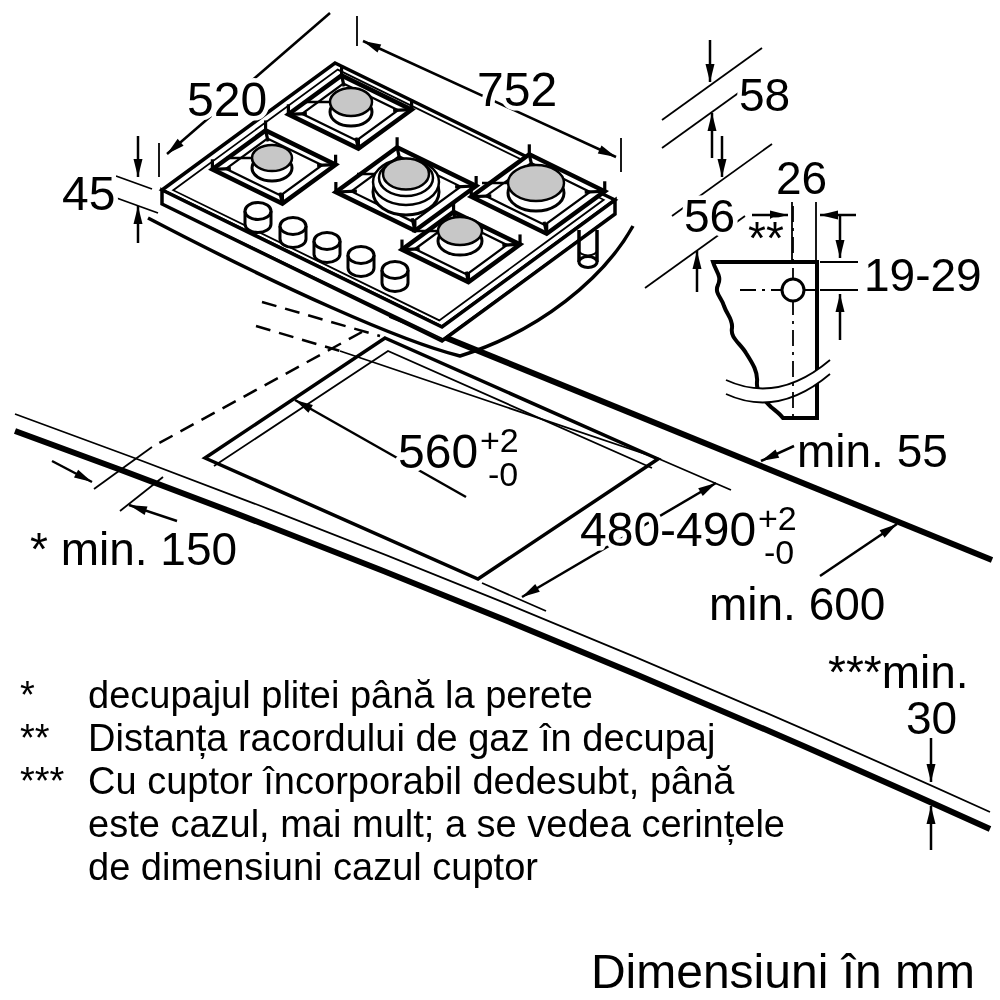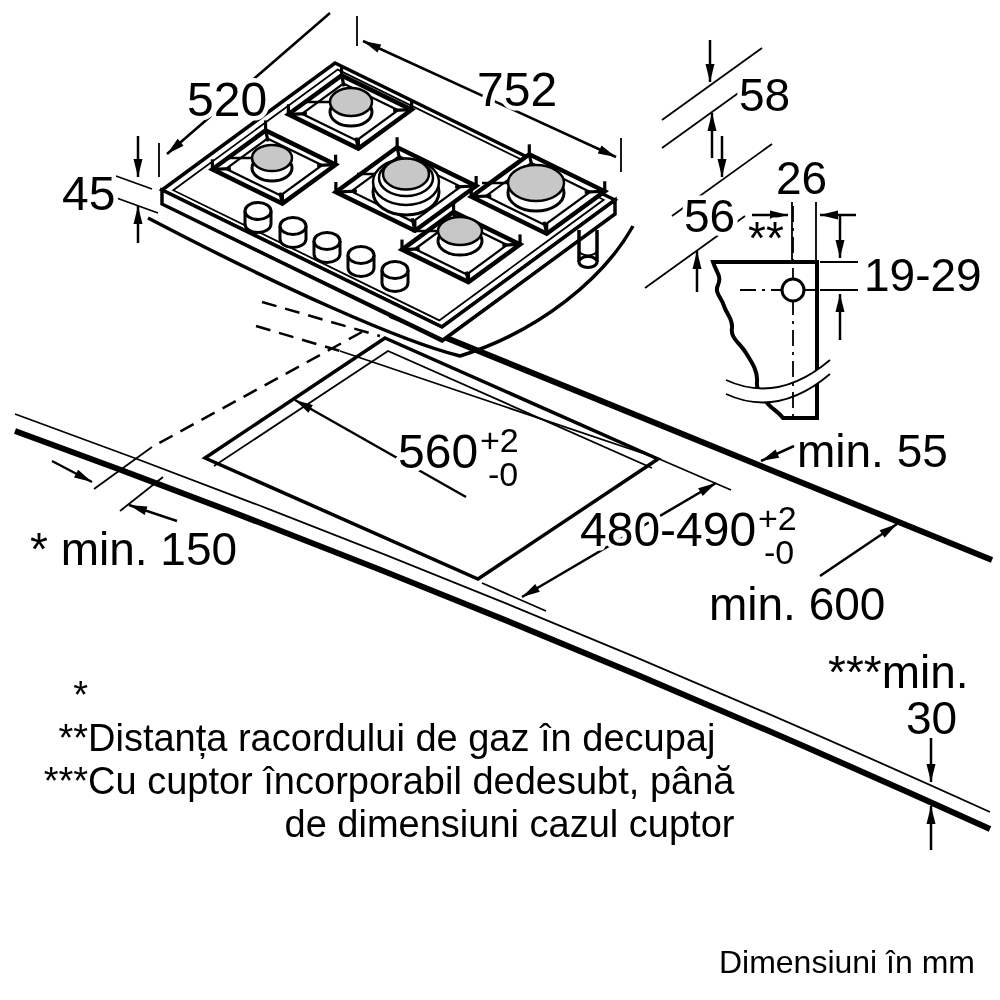--- a/index.html
+++ b/index.html
@@ -1,34 +1,34 @@
 <!DOCTYPE html>
 <html><head>
 <meta charset="utf-8">
 <style>
   html,body{margin:0;padding:0;background:#fff;}
   #stage{position:relative;width:1000px;height:1000px;background:#fff;overflow:hidden;
-         font-family:"Liberation Sans",sans-serif;color:#000;text-align:right;}
+         font-family:"Liberation Sans",sans-serif;color:#000;}
   svg{position:absolute;left:0;top:0;}
   svg .ln{stroke:#000;stroke-width:2.5;fill:none;}
   svg .thin{stroke:#000;stroke-width:1.8;fill:none;}
   svg .thk{stroke:#000;stroke-width:3.5;fill:none;}
   svg .wall{stroke:#000;stroke-width:6;fill:none;}
   svg .dsh{stroke:#000;stroke-width:2.5;fill:none;stroke-dasharray:15 9;}
   svg .cl{stroke:#000;stroke-width:1.8;fill:none;stroke-dasharray:16 6 3 6;}
   svg .wfill{fill:#fff;stroke:#000;}
   svg text{fill:#000;paint-order:stroke;stroke:#fff;stroke-width:9px;stroke-linejoin:round;}
   svg .dim{font-size:48px;}
   svg .dim46{font-size:46px;}
   svg .tol{font-size:34px;}
   .footnotes{position:absolute;left:20px;top:674px;font-size:38px;line-height:43px;width:960px;}
   .fn-row{display:flex;align-items:flex-start;}
   .fn-marker{width:68px;flex:none;}
   .fn-line{display:block;}
-  .units{position:absolute;right:25px;top:944px;font-size:32px;}
+  .units{position:absolute;right:25px;top:944px;font-size:48px;}
 </style>
 </head>
 <body>
 
 <div id="stage">
 
 <svg width="1000" height="1000" viewBox="0 0 1000 1000">
   <defs>
     <marker id="ah" viewBox="0 0 20 12" refX="19" refY="6" markerWidth="20" markerHeight="12" orient="auto-start-reverse" markerUnits="userSpaceOnUse">
       <path d="M1,1.5 L19,6 L1,10.5 Z" fill="#000"></path>
@@ -252,31 +252,33 @@
     <text class="dim46" x="709" y="620">min. 600</text>
     <text class="dim46" x="828" y="688">***min.</text>
     <text class="dim46" x="906" y="734">30</text>
   </g>
 </svg>
 
   <div class="footnotes">
     <div class="fn-row">
       <span class="fn-marker">*</span>
       <span>
+        <span class="fn-line">decupajul plitei până la perete</span>
       </span>
     </div>
     <div class="fn-row">
       <span class="fn-marker">**</span>
       <span>
         <span class="fn-line">Distanța racordului de gaz în decupaj</span>
       </span>
     </div>
     <div class="fn-row">
       <span class="fn-marker">***</span>
       <span>
         <span class="fn-line">Cu cuptor încorporabil dedesubt, până</span>
+        <span class="fn-line">este cazul, mai mult; a se vedea cerințele</span>
         <span class="fn-line">de dimensiuni cazul cuptor</span>
       </span>
     </div>
   </div>
 
   <div class="units">Dimensiuni în mm</div>
 </div>
 
 </body></html>

